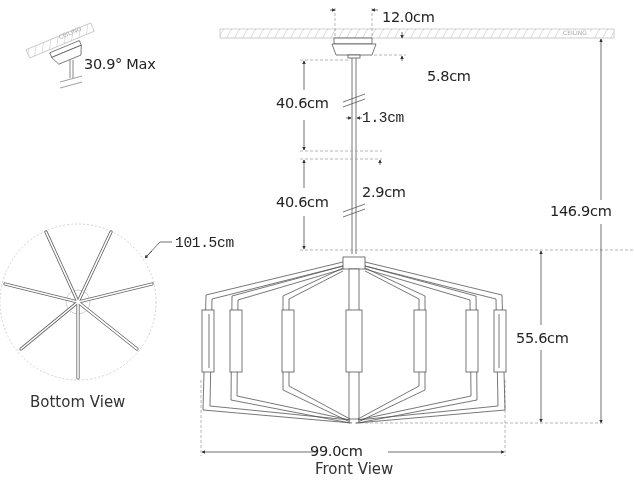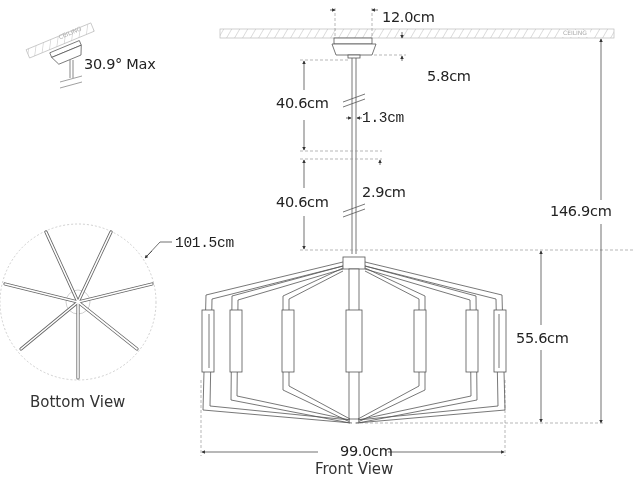--- a/index.html
+++ b/index.html
@@ -169,16 +169,16 @@
 
 <div class="lbl" style="left:382px; top:10px;">12.0cm</div>
 <div class="lbl" style="left:383px; top:69px;margin-left:44px;">5.8cm</div>
 <div class="lbl" style="left:276px; top:96px;">40.6cm</div>
 <div class="lbl" style="left:362px; top:111px;font-family:Liberation Mono, monospace;">1.3cm</div>
 <div class="lbl" style="left:362px; top:185px;">2.9cm</div>
 <div class="lbl" style="left:276px; top:195px;">40.6cm</div>
 <div class="lbl" style="left:550px; top:204px;">146.9cm</div>
 <div class="lbl" style="left:175px; top:236px;font-family:Liberation Mono, monospace;">101.5cm</div>
 <div class="lbl" style="left:516px; top:331px;">55.6cm</div>
-<div class="lbl" style="left:340px; top:444px;">99.0cm</div>
+<div class="lbl" style="left:310px; top:444px;">99.0cm</div>
 
 <div class="cap" style="left:30px; top:395px;">Bottom View</div>
 <div class="cap" style="left:315px; top:462px;">Front View</div>
 
 </body></html>

